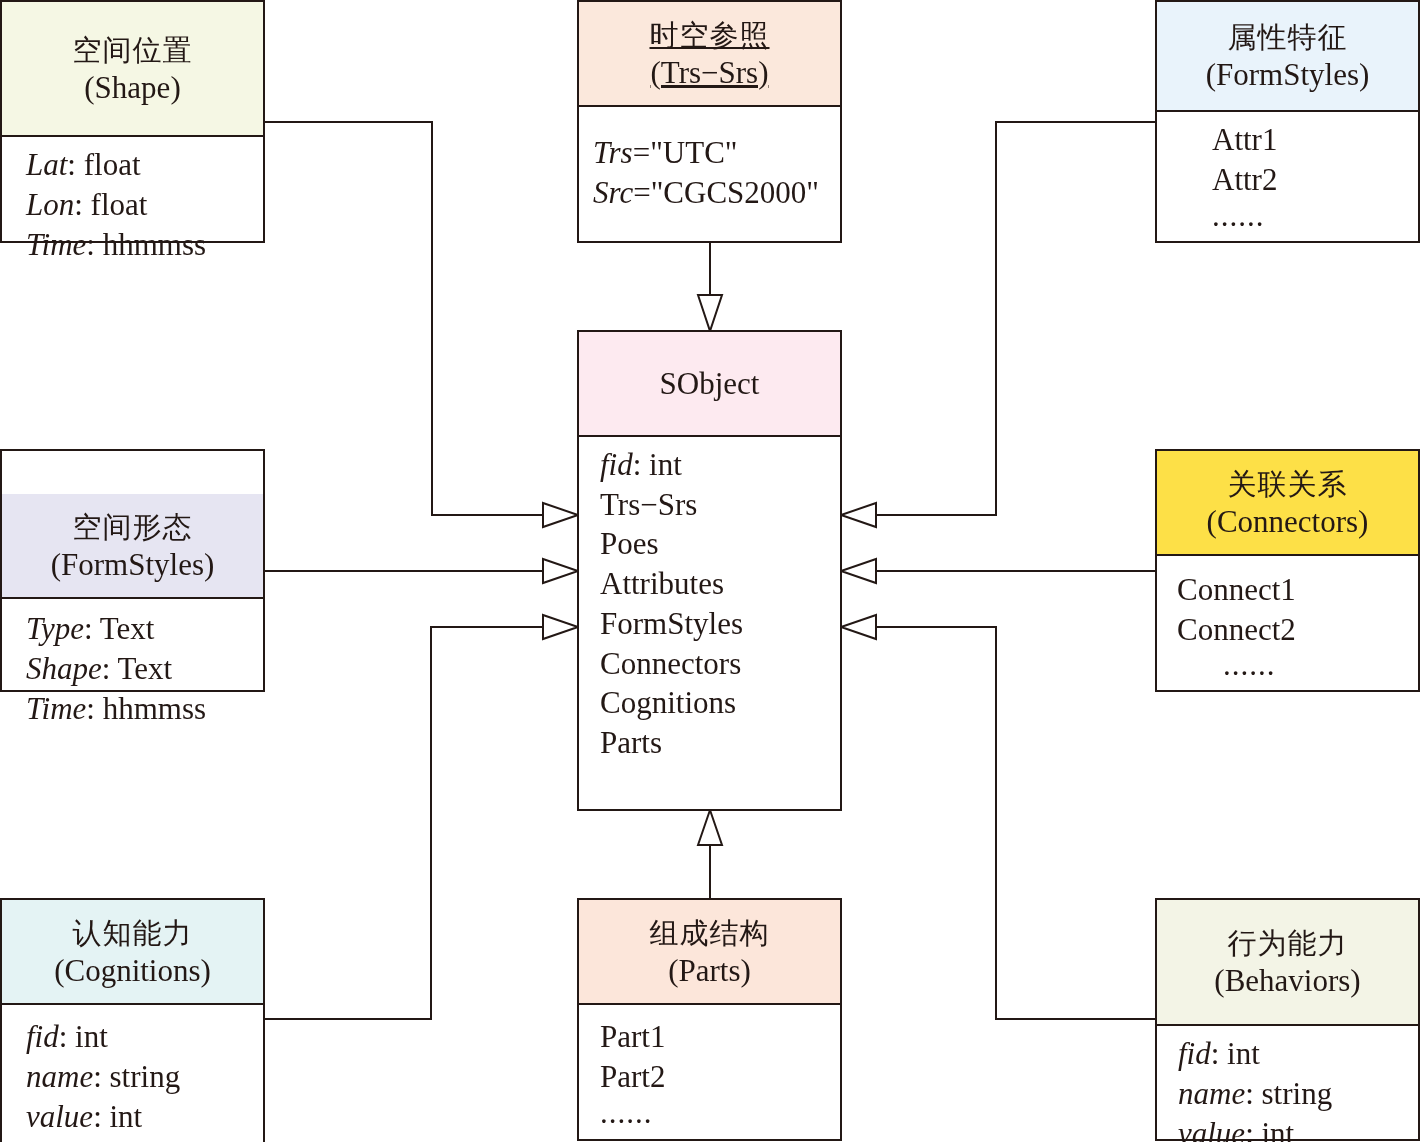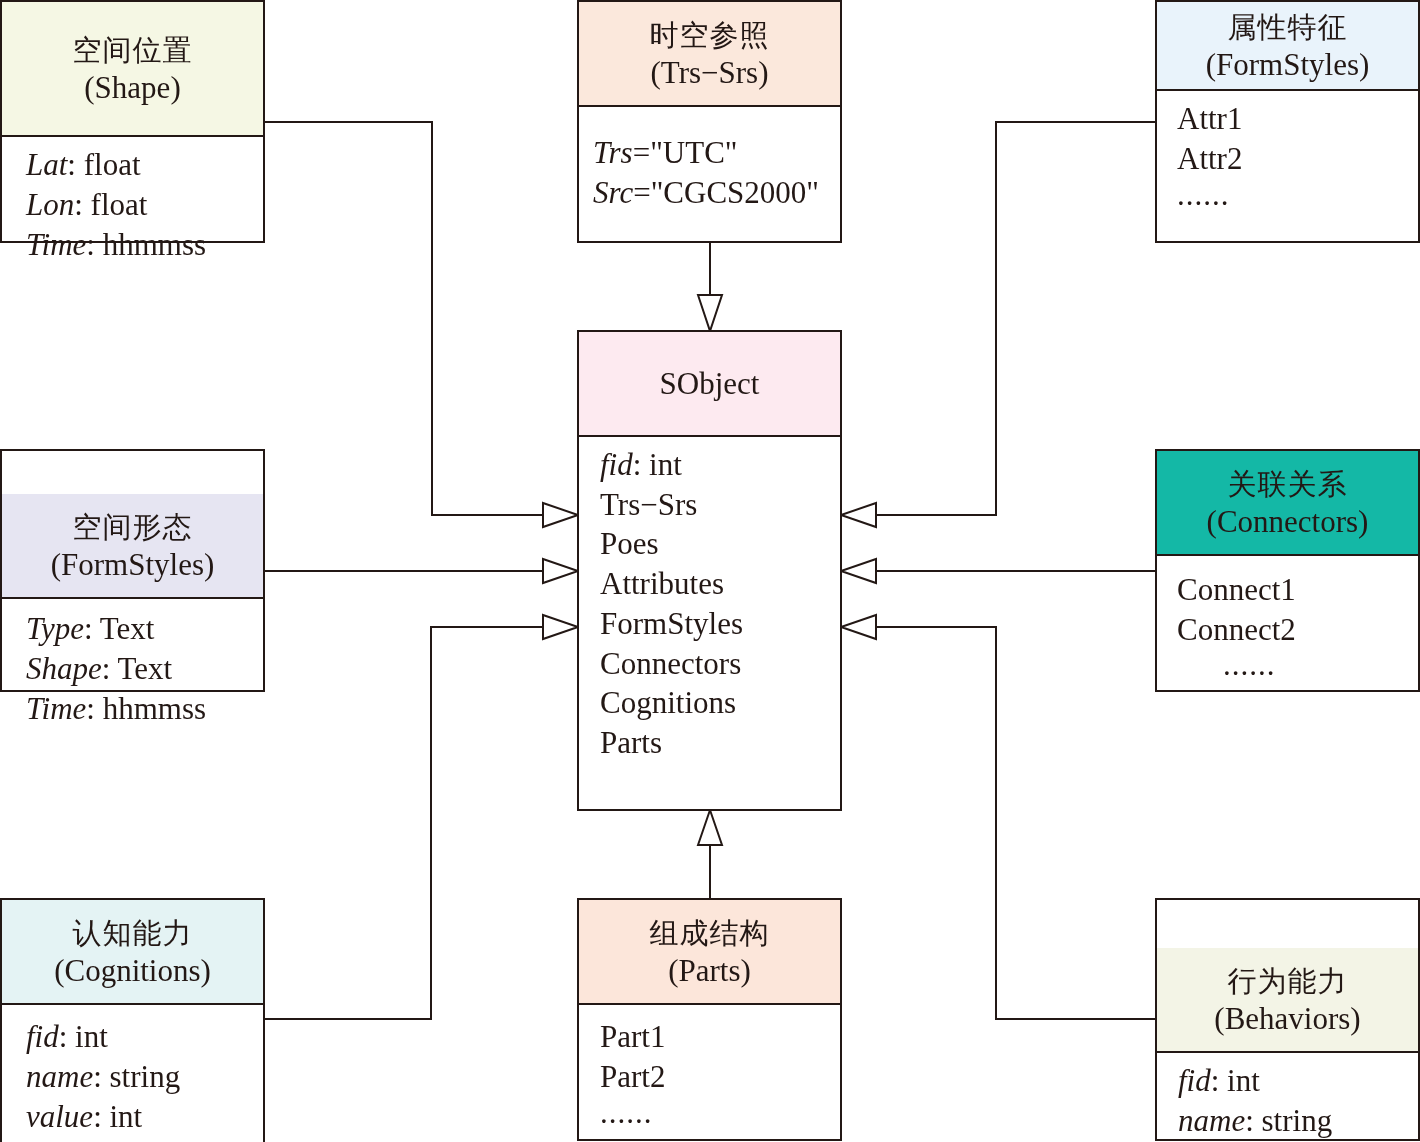--- a/index.html
+++ b/index.html
@@ -54,36 +54,36 @@
     <span>(Shape)</span>
   </div>
   <div class="body">
     <div><span class="i">Lat</span><span>: float</span></div>
     <div><span class="i">Lon</span><span>: float</span></div>
     <div><span class="i">Time</span><span>: hhmmss</span></div>
   </div>
 </div>
 
 <div class="box" style="left:577px;top:0;width:265px;height:243px;">
-  <div class="head" style="height: 105px; background: rgb(251, 232, 220);" id="h-trs">
+  <div class="head" style="height: 105px; background: rgb(251, 232, 220); text-decoration: underline;" id="h-trs">
     <span class="cn">时空参照</span>
     <span>(Trs−Srs)</span>
   </div>
   <div class="body" style="padding:26px 0 0 14px;">
     <div><span class="i">Trs</span><span>="UTC"</span></div>
     <div><span class="i">Src</span><span>="CGCS2000"</span></div>
   </div>
 </div>
 
 <div class="box" style="left:1155px;top:0;width:265px;height:243px;">
-  <div class="head" style="height: 89px; background: rgb(233, 243, 251); text-align: right;" id="h-attr">
+  <div class="head" style="height: 110px; background: rgb(233, 243, 251); text-align: right;" id="h-attr">
     <span class="cn">属性特征</span>
     <span>(FormStyles)</span>
   </div>
-  <div class="body" style="padding-left:20px;">
+  <div class="body" style="padding-left:20px;margin-left:35px;">
     <div>Attr1</div>
     <div>Attr2</div>
     <div class="dots" style="line-height:32px;">......</div>
   </div>
 </div>
 
 <div class="box" style="left:577px;top:330px;width:265px;height:481px;">
   <div class="head" style="height: 105px; background: rgb(253, 234, 240);" id="h-sobj">
     <span>SObject</span>
   </div>
@@ -105,21 +105,21 @@
     <span>(FormStyles)</span>
   </div>
   <div class="body" style="padding-top:10px;">
     <div><span class="i">Type</span><span>: Text</span></div>
     <div><span class="i">Shape</span><span>: Text</span></div>
     <div><span class="i">Time</span><span>: hhmmss</span></div>
   </div>
 </div>
 
 <div class="box" style="left:1155px;top:449px;width:265px;height:243px;">
-  <div class="head" style="height: 105px; background: #14b8a6;" id="h-conn">
+  <div class="head" style="height: 105px; background: #fde047;" id="h-conn">
     <span class="cn">关联关系</span>
     <span>(Connectors)</span>
   </div>
   <div class="body" style="padding:14px 0 0 20px;">
     <div>Connect1</div>
     <div>Connect2</div>
     <div class="dots" style="padding-left:46px;line-height:30px;">......</div>
   </div>
 </div>
 
@@ -141,21 +141,21 @@
     <span>(Parts)</span>
   </div>
   <div class="body" style="padding:12px 0 0 21px;">
     <div>Part1</div>
     <div>Part2</div>
     <div class="dots" style="line-height:32px;">......</div>
   </div>
 </div>
 
 <div class="box" style="left:1155px;top:898px;width:265px;height:243px;">
-  <div class="head" style="height: 105px; background: rgb(243, 244, 230); margin-top: 48px;" id="h-beh">
+  <div class="head" style="height: 126px; background: rgb(243, 244, 230);" id="h-beh">
     <span class="cn">行为能力</span>
     <span>(Behaviors)</span>
   </div>
   <div class="body" style="padding:8px 0 0 21px;">
     <div><span class="i">fid</span><span>: int</span></div>
     <div><span class="i">name</span><span>: string</span></div>
     <div><span class="i">value</span><span>: int</span></div>
   </div>
 </div>
 

